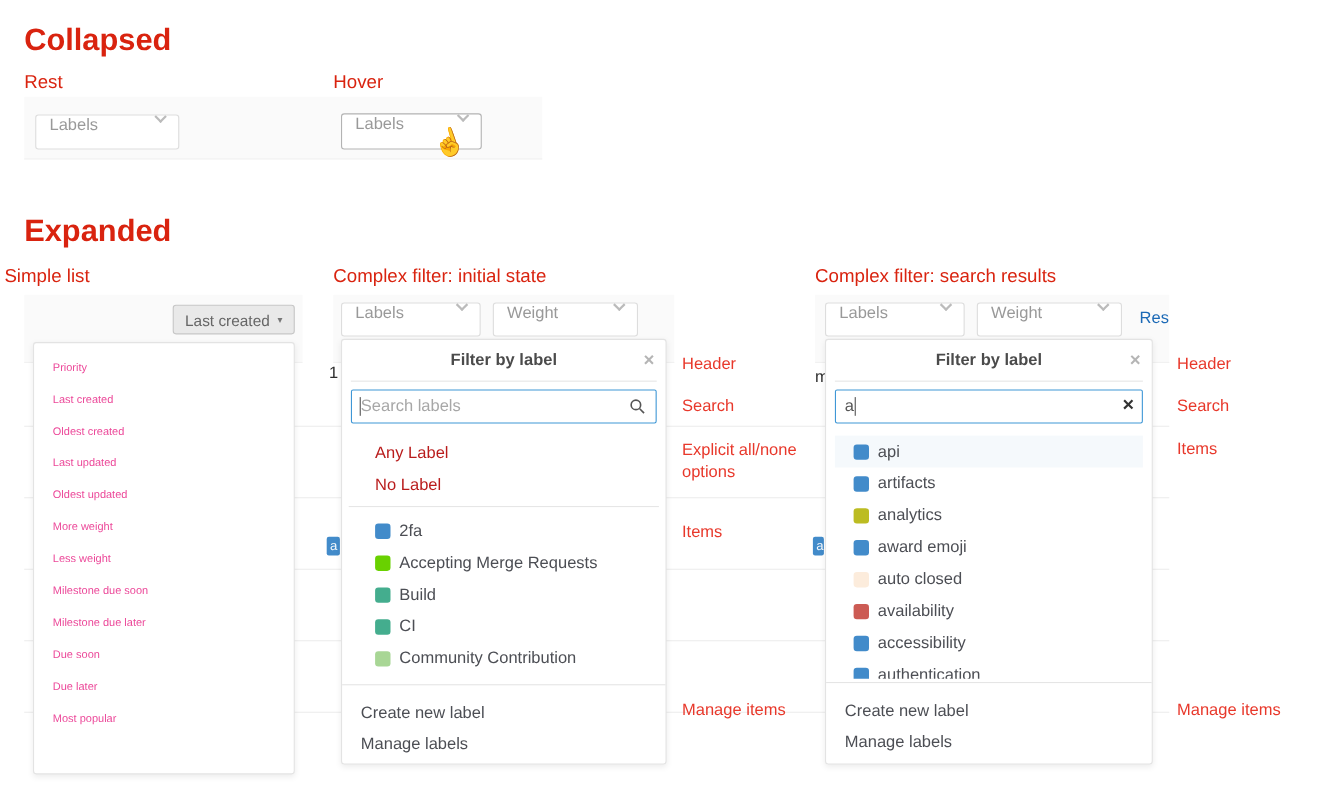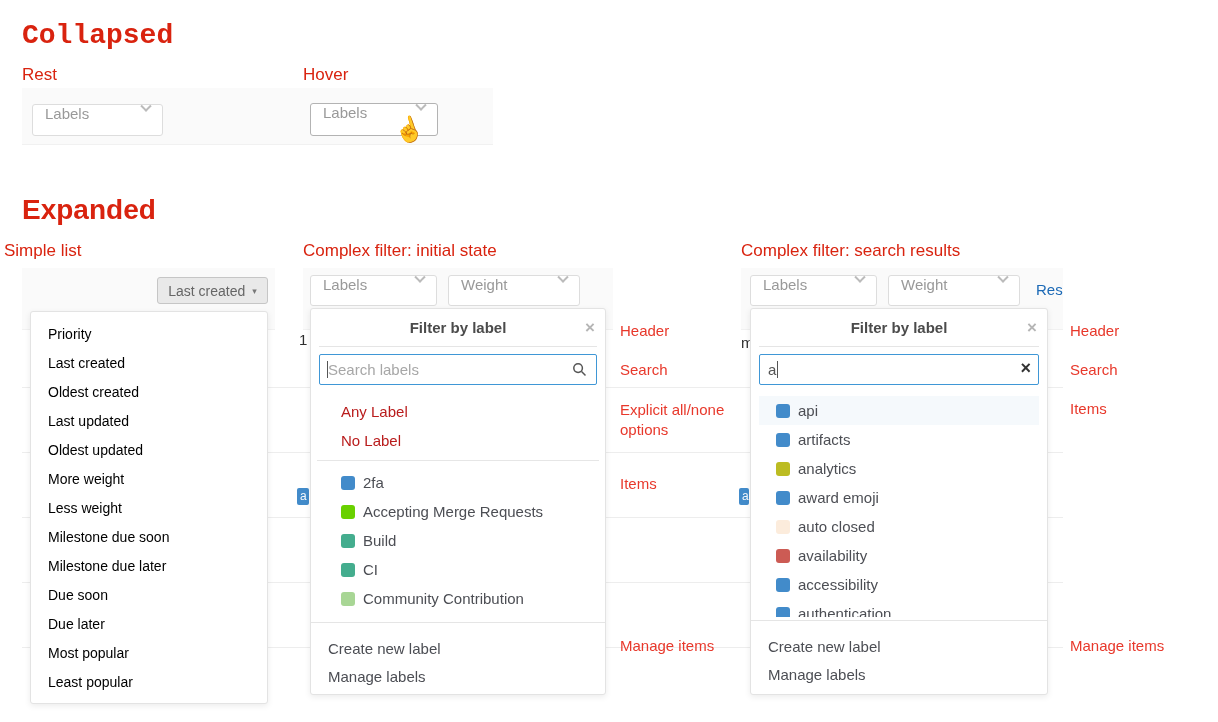--- a/index.html
+++ b/index.html
@@ -22,21 +22,21 @@
 
   .sort-btn { position:absolute; background:#e9e9e9; border:1px solid #c6c6c6; border-radius:3px;
               font-size:14px; color:#666; display:flex; align-items:center; gap:7px;
               justify-content:center; z-index:1; }
   .caret { font-size:9px; color:#777; }
 
   .panel { position:absolute; background:#fff; border:1px solid #e3e3e3; border-radius:3px;
            box-shadow:0 2px 6px rgba(0,0,0,.08); z-index:2; }
 
   .sl-list { padding:8px 0; }
-  .sl-item { line-height:29px; font-size:14px; color:#000000; padding-left:17px; cursor:pointer; }
+  .sl-item { line-height:29px; font-size:10px; color:#ec4899; padding-left:17px; cursor:pointer; }
 
   .dd-header { position:relative; height:38px; line-height:38px; text-align:center;
                font-weight:700; font-size:15px; color:#4b4b4b; margin:0 8px;
                border-bottom:1px solid #e5e5e5; }
   .dd-close { position:absolute; right:2px; top:0; font-size:17px; font-weight:700; color:#b5b5b5; cursor:pointer; line-height:38px; }
 
   .search-row { position:relative; padding:7px 8px; }
   .search-row input { width:100%; height:31px; border:1px solid #3f97d6; border-radius:2px;
                       font-size:15px; color:#555; padding:0 30px 0 8px; outline:none;
                       font-family:"Liberation Sans",sans-serif; }
@@ -66,21 +66,21 @@
   .frag-text { position:absolute; font-size:15px; color:#2e2e2e; z-index:1; }
   .chip { position:absolute; height:17px; background:#428bca; border-radius:2px; z-index:1;
           color:rgba(255,255,255,.95); font-size:12px; line-height:17px; padding-left:3px; overflow:hidden; }
 
   .cursor-hand { position:absolute; font-size:24px; color:#111; transform:rotate(-18deg); z-index:4; }
   .reset-link { position:absolute; font-size:15px; color:#1b69b6; z-index:1; cursor:pointer; }
 </style>
 </head>
 <body>
 
-<div class="abs h1" style="left:22px; top:20px;font-family:Liberation Mono, monospace;">Collapsed</div>
+<div class="abs h1" style="left:22px; top:20px;">Collapsed</div>
 <div class="abs subhead" style="left:22px; top:65px;">Rest</div>
 <div class="abs subhead" style="left:303px; top:65px;">Hover</div>
 
 <div class="strip" style="left:22px; top:88px; width:471px; height:57px;"></div>
 
 <div class="dd-btn" style="left:32px; top:104px; width:131px; height:32px;">
   <span>Labels</span>
   <span class="chev"></span>
 </div>
 
@@ -134,21 +134,20 @@
       <div class="sl-item">Milestone due soon</div>
 
       <div class="sl-item">Milestone due later</div>
 
       <div class="sl-item">Due soon</div>
 
       <div class="sl-item">Due later</div>
 
       <div class="sl-item">Most popular</div>
 
-      <div class="sl-item">Least popular</div>
 
   </div>
 </div>
 
 <div class="dd-btn" style="left:310px; top:275px; width:127px; height:31px;">
   <span>Labels</span>
   <span class="chev"></span>
 </div>
 <div class="dd-btn" style="left:448px; top:275px; width:132px; height:31px;">
   <span>Weight</span>

